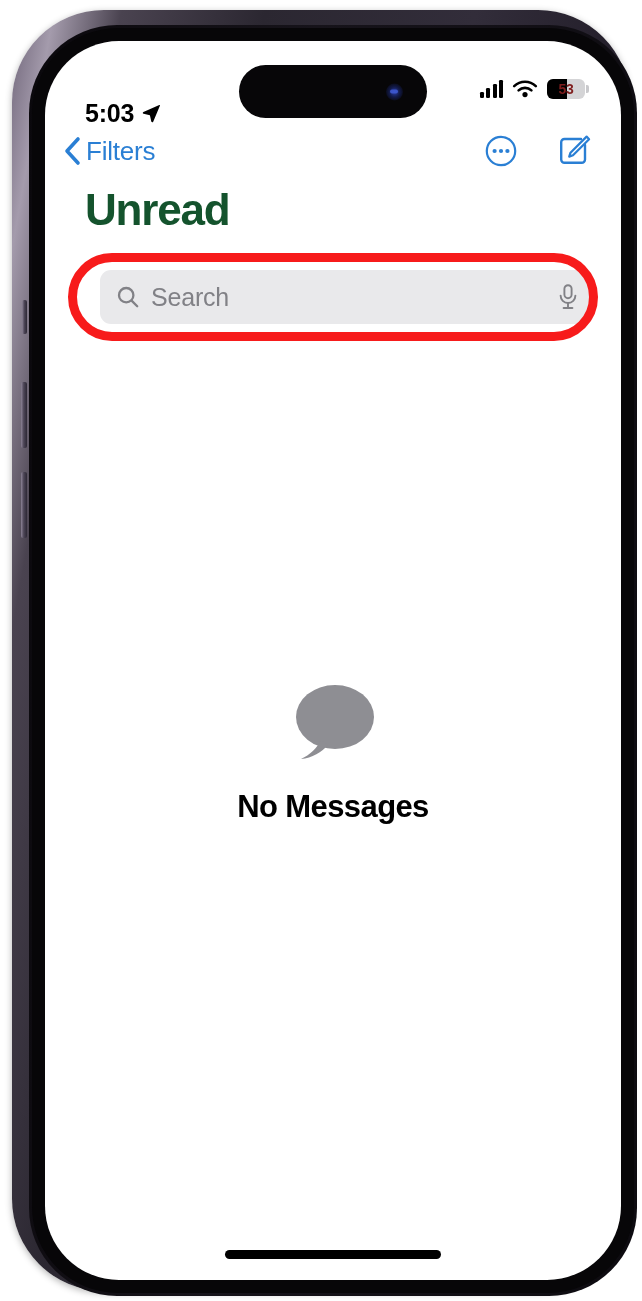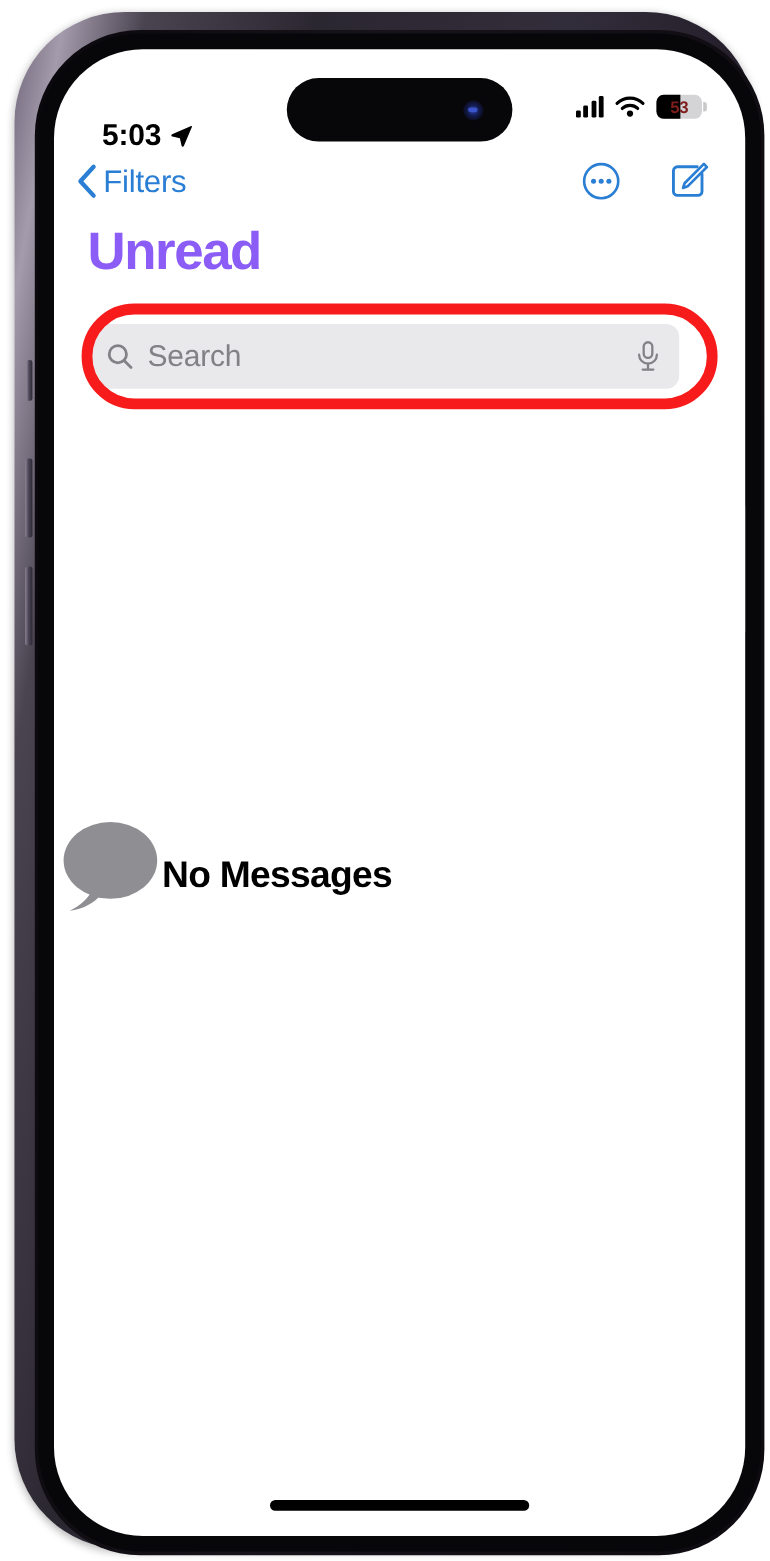--- a/index.html
+++ b/index.html
@@ -226,24 +226,24 @@
     gap: 40px;
   }
   .nav-icon-btn { cursor: pointer; display: block; }
 
   
   .large-title {
     position: absolute;
     left: 0;
     top: 143px;
     width: 100%;
-    padding: 0 28px;
+    padding: 0 40px;
     font-size: 44px;
     font-weight: bold;
-    color: #8b5cf6;
+    color: #14532d;
     letter-spacing: -1.2px;
     line-height: 52px;
     z-index: 10;
   }
 
   
   .search-wrap {
     position: absolute;
     left: 23px;
     top: 212px;
@@ -256,21 +256,21 @@
     left: 0; top: 0;
     width: 530px;
     height: 88px;
     border: 9px solid #f71b1b;
     border-radius: 44px;
     box-sizing: border-box;
     pointer-events: none;
   }
   .search-field {
     position: absolute;
-    left: 4px;
+    left: 32px;
     top: 17px;
     width: 494px;
     height: 54px;
     background: #e9e9eb;
     border-radius: 11px;
     display: flex;
     align-items: center;
     padding: 0 15px 0 16px;
     cursor: text;
   }
@@ -282,20 +282,21 @@
     margin-left: 11px;
   }
 
   
   .empty-state {
     position: absolute;
     left: 0;
     top: 640px;
     width: 100%;
     display: flex;
+    flex-direction: column;
     align-items: center;
     z-index: 5;
   }
   .bubble-icon { display: block; margin-bottom: 22px; }
   .empty-title {
     font-size: 31px;
     font-weight: bold;
     color: #000000;
     letter-spacing: -0.6px;
     margin-bottom: 13px;

